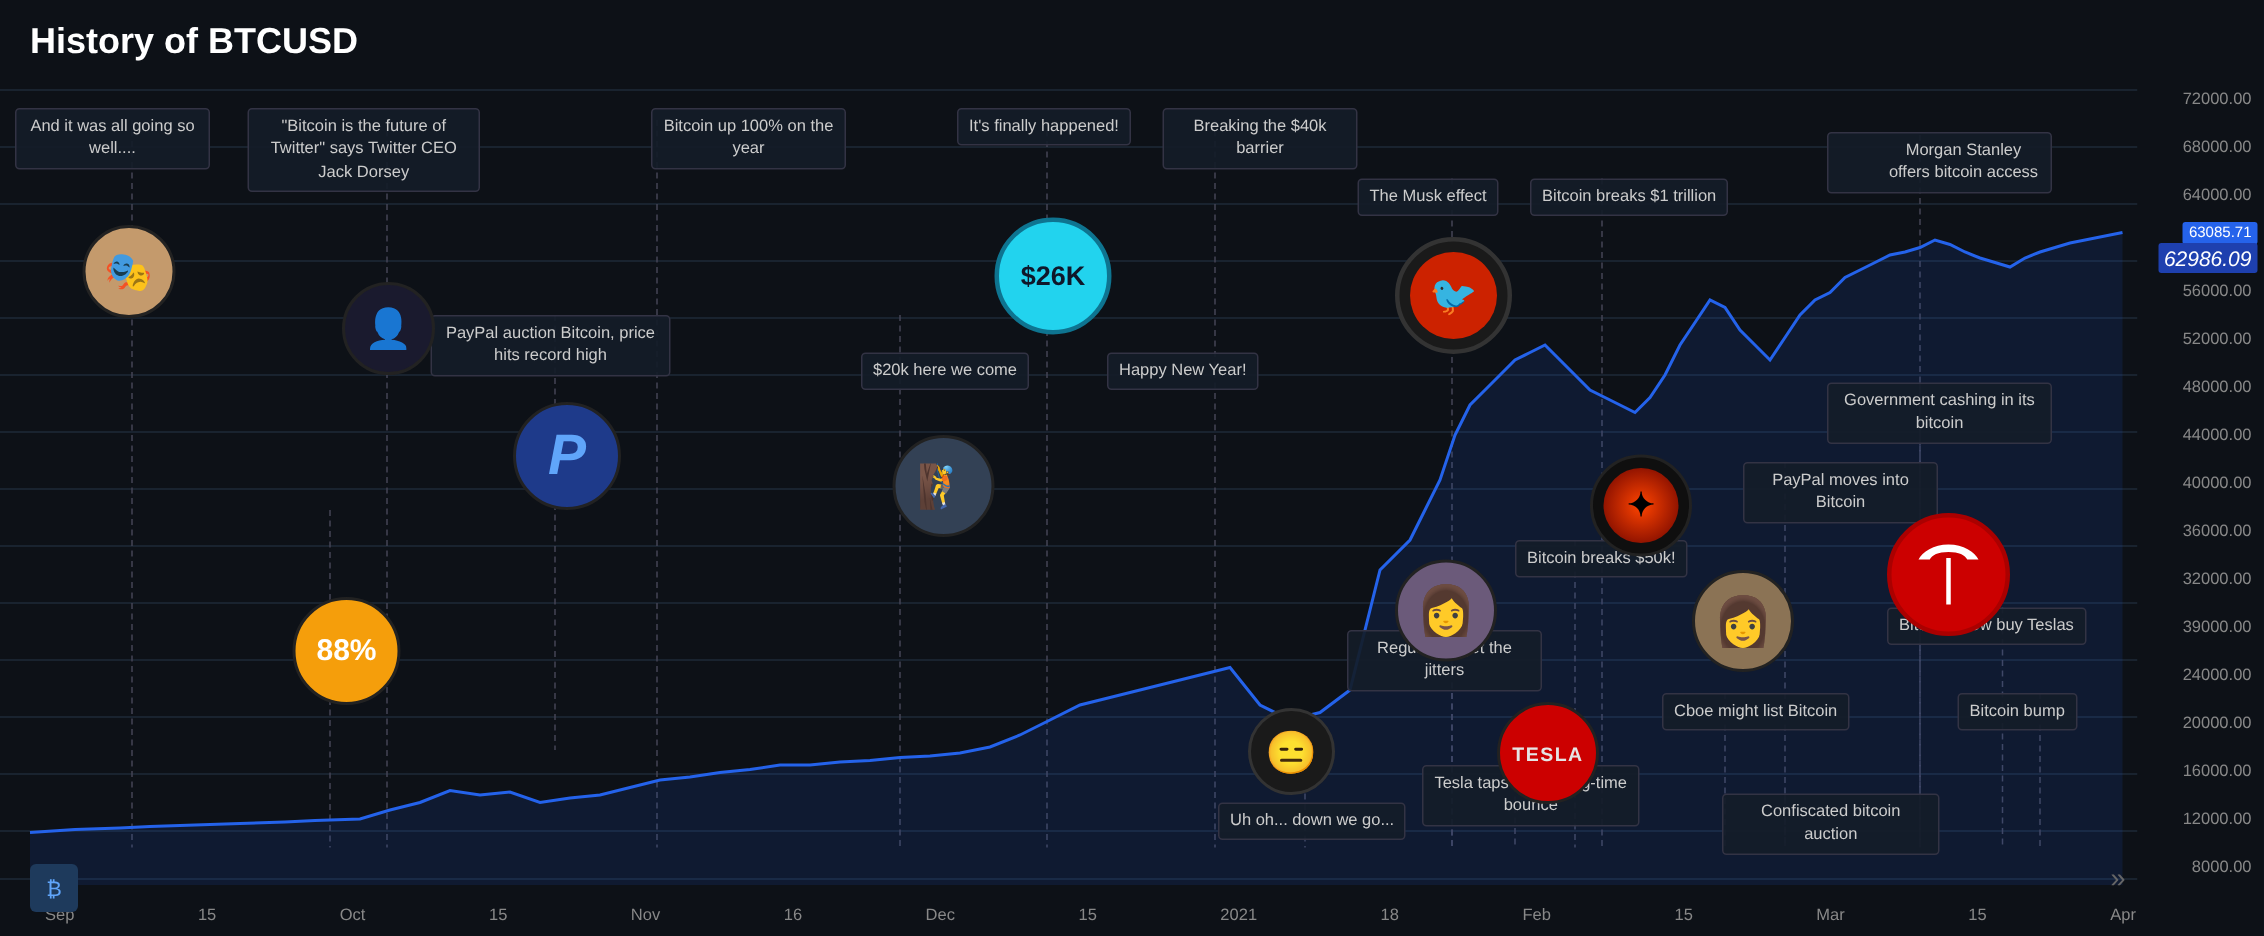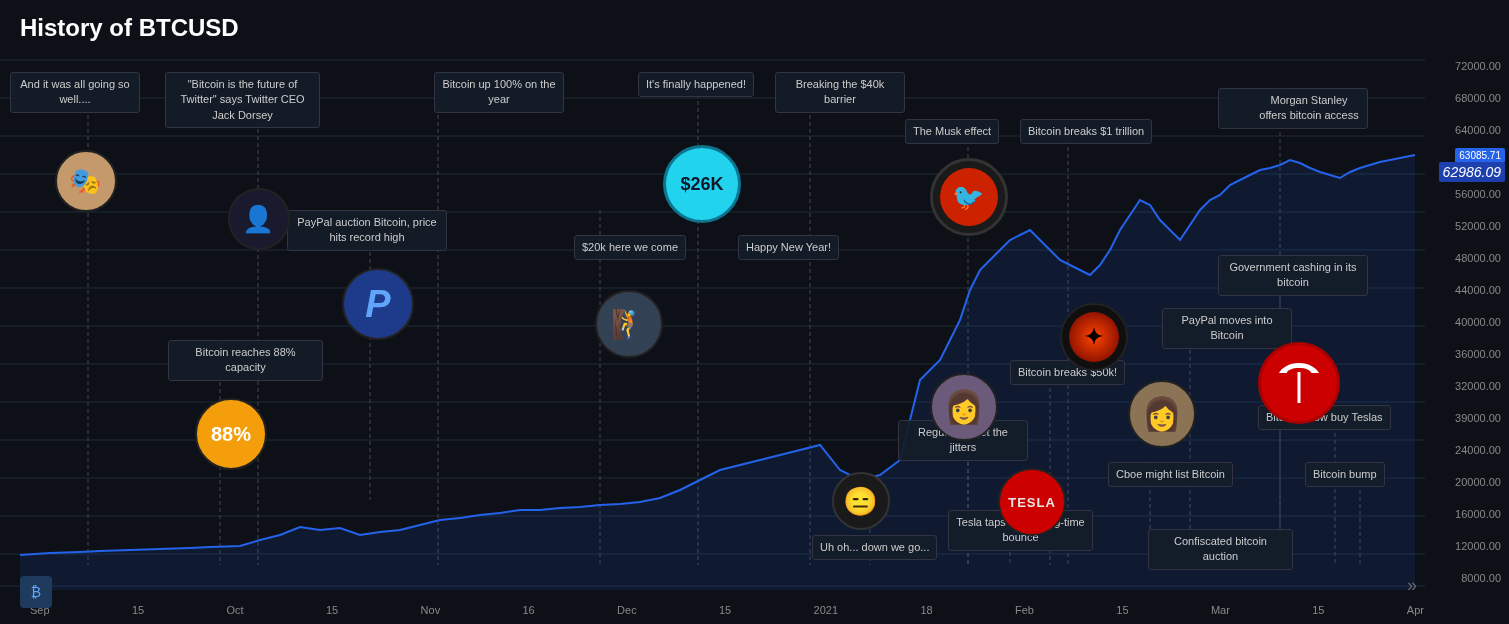--- a/index.html
+++ b/index.html
@@ -259,21 +259,20 @@
     <span class="x-label">15</span>
     <span class="x-label">Mar</span>
     <span class="x-label">15</span>
     <span class="x-label">Apr</span>
   </div>
 
   <div class="annotation" style="left:10px;top:72px;max-width:130px;">And it was all going so well....</div>
   <div class="annotation" style="left:165px;top:72px;max-width:155px;">"Bitcoin is the future of Twitter" says Twitter CEO Jack Dorsey</div>
   <div class="annotation" style="left:400px;top:72px;max-width:130px;margin-left:34px;">Bitcoin up 100% on the year</div>
   <div class="annotation" style="left:287px;top:210px;max-width:160px;">PayPal auction Bitcoin, price hits record high</div>
-  <div class="annotation" style="left:168px;top:340px;max-width:155px;">Bitcoin reaches 88% capacity</div>
   <div class="annotation" style="left:530px;top:235px;max-width:130px;margin-left:44px;">$20k here we come</div>
   <div class="annotation" style="left:638px;top:72px;max-width:130px;">It's finally happened!</div>
   <div class="annotation" style="left:775px;top:72px;max-width:130px;">Breaking the $40k barrier</div>
   <div class="annotation" style="left:905px;top:119px;max-width:120px;">The Musk effect</div>
   <div class="annotation" style="left:1020px;top:119px;max-width:140px;">Bitcoin breaks $1 trillion</div>
   <div class="annotation" style="left:738px;top:235px;max-width:120px;">Happy New Year!</div>
   <div class="annotation" style="left:898px;top:420px;max-width:130px;">Regulators get the jitters</div>
   <div class="annotation" style="left:812px;top:535px;max-width:130px;">Uh oh... down we go...</div>
   <div class="annotation" style="left:1010px;top:360px;max-width:130px;">Bitcoin breaks $50k!</div>
   <div class="annotation" style="left:948px;top:510px;max-width:145px;">Tesla taps in for a big-time bounce</div>

